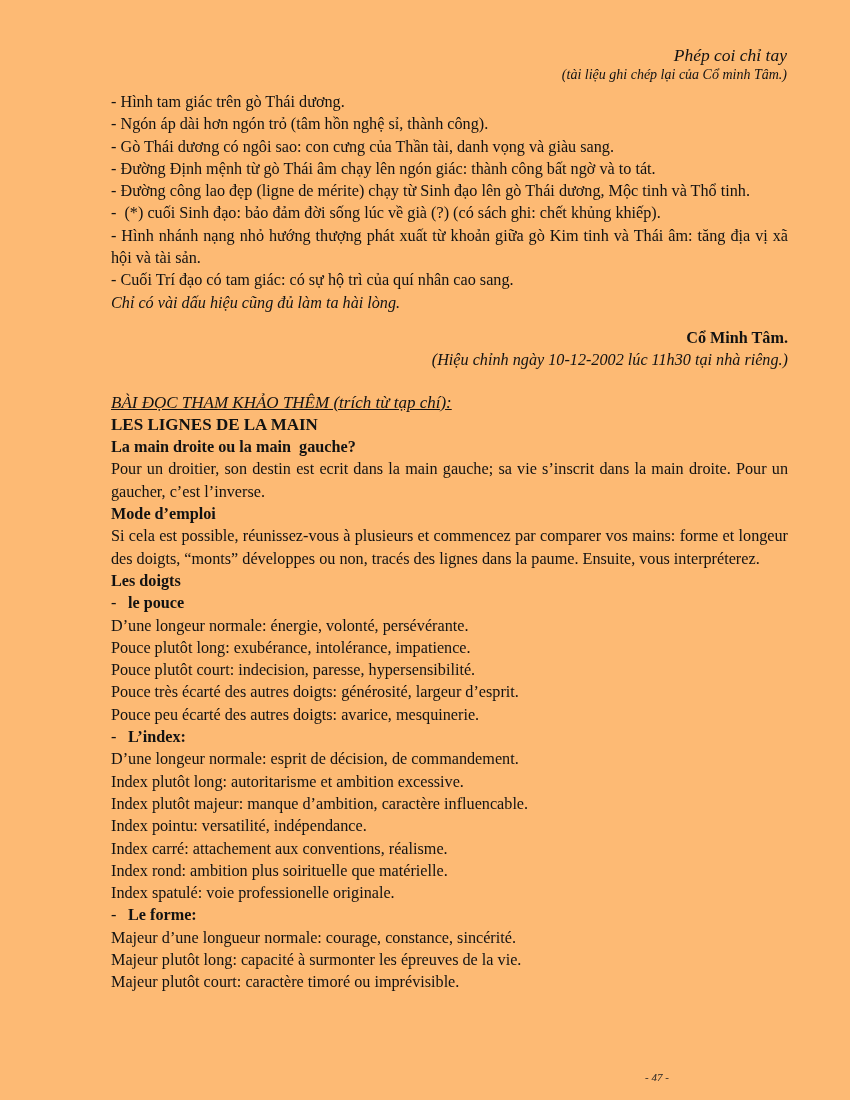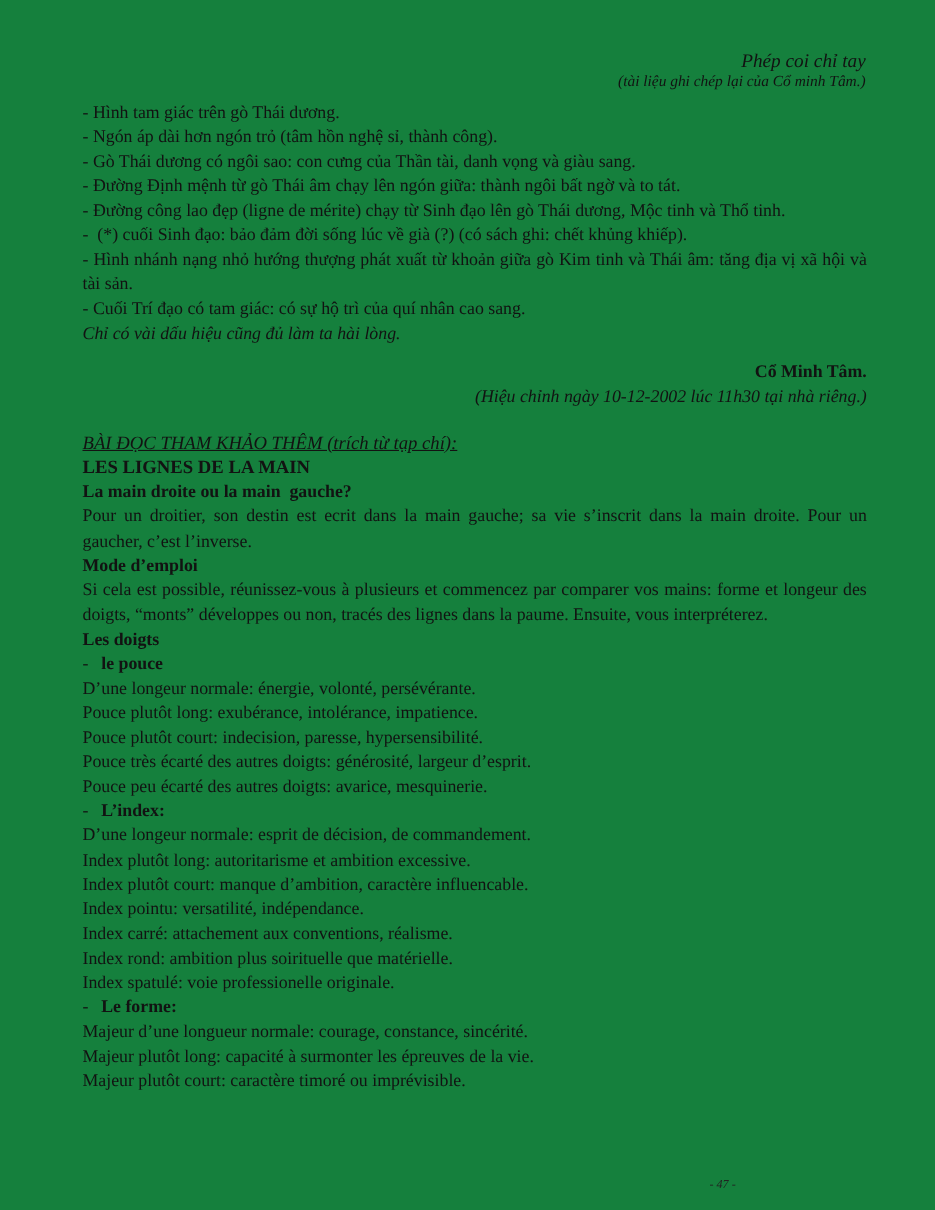--- a/index.html
+++ b/index.html
@@ -5,22 +5,23 @@
   * { margin: 0; padding: 0; box-sizing: border-box; }
   html, body { background: #e8e8e8; }
   body {
     width: 850px; height: 1100px;
     font-family: "Liberation Serif", serif;
     color: #121212;
   }
   .page {
     position: relative;
     width: 850px; height: 1100px;
-    background: #15803d;
+    background: #fdba74;
     overflow: hidden;
+    padding-left: 36px;
   }
   .header {
     padding: 45px 63px 0 75px;
     text-align: right;
   }
   .header-title { font-style: italic; font-size: 17.5px; line-height: 21px; }
   .header-sub   { font-style: italic; font-size: 14px;  line-height: 18px; }
   .content {
     padding: 7px 62px 0 75px;
     font-size: 16.2px;
@@ -55,21 +56,21 @@
 <div class="page">
   <div class="header">
     <div class="header-title">Phép coi chỉ tay</div>
     <div class="header-sub">(tài liệu ghi chép lại của Cổ minh Tâm.)</div>
   </div>
 
   <div class="content">
       <div class="blk line">- Hình tam giác trên gò Thái dương.</div>
       <div class="blk line">- Ngón áp dài hơn ngón trỏ (tâm hồn nghệ sỉ, thành công).</div>
       <div class="blk line">- Gò Thái dương có ngôi sao: con cưng của Thần tài, danh vọng và giàu sang.</div>
-      <div class="blk line">- Đường Định mệnh từ gò Thái âm chạy lên ngón giữa: thành ngôi bất ngờ và to tát.</div>
+      <div class="blk line">- Đường Định mệnh từ gò Thái âm chạy lên ngón giác: thành công bất ngờ và to tát.</div>
       <div class="blk line">- Đường công lao đẹp (ligne de mérite) chạy từ Sinh đạo lên gò Thái dương, Mộc tinh và Thổ tinh.</div>
       <div class="blk line">-  (*) cuối Sinh đạo: bảo đảm đời sống lúc về già (?) (có sách ghi: chết khủng khiếp).</div>
       <div class="blk justify">- Hình nhánh nạng nhỏ hướng thượng phát xuất từ khoản giữa gò Kim tinh và Thái âm: tăng địa vị xã hội và tài sản.</div>
       <div class="blk line">- Cuối Trí đạo có tam giác: có sự hộ trì của quí nhân cao sang.</div>
       <div class="blk italic">Chỉ có vài dấu hiệu cũng đủ làm ta hài lòng.</div>
       <div class="blk sign-bold">Cổ Minh Tâm.</div>
       <div class="blk sign-italic">(Hiệu chỉnh ngày 10-12-2002 lúc 11h30 tại nhà riêng.)</div>
       <div class="blk heading-ul">BÀI ĐỌC THAM KHẢO THÊM (trích từ tạp chí):</div>
       <div class="blk center-bold">LES LIGNES DE LA MAIN</div>
       <div class="blk bold">La main droite ou la main  gauche?</div>
@@ -79,21 +80,21 @@
       <div class="blk bold">Les doigts</div>
       <div class="blk dash-bold"><span class="dash">-</span><span class="db-text">le pouce</span></div>
       <div class="blk line">D’une longeur normale: énergie, volonté, persévérante.</div>
       <div class="blk line">Pouce plutôt long: exubérance, intolérance, impatience.</div>
       <div class="blk line">Pouce plutôt court: indecision, paresse, hypersensibilité.</div>
       <div class="blk line">Pouce très écarté des autres doigts: générosité, largeur d’esprit.</div>
       <div class="blk line">Pouce peu écarté des autres doigts: avarice, mesquinerie.</div>
       <div class="blk dash-bold"><span class="dash">-</span><span class="db-text">L’index:</span></div>
       <div class="blk line">D’une longeur normale: esprit de décision, de commandement.</div>
       <div class="blk line">Index plutôt long: autoritarisme et ambition excessive.</div>
-      <div class="blk line">Index plutôt court: manque d’ambition, caractère influencable.</div>
+      <div class="blk line">Index plutôt majeur: manque d’ambition, caractère influencable.</div>
       <div class="blk line">Index pointu: versatilité, indépendance.</div>
       <div class="blk line">Index carré: attachement aux conventions, réalisme.</div>
       <div class="blk line">Index rond: ambition plus soirituelle que matérielle.</div>
       <div class="blk line">Index spatulé: voie professionelle originale.</div>
       <div class="blk dash-bold"><span class="dash">-</span><span class="db-text">Le forme:</span></div>
       <div class="blk line">Majeur d’une longueur normale: courage, constance, sincérité.</div>
       <div class="blk line">Majeur plutôt long: capacité à surmonter les épreuves de la vie.</div>
       <div class="blk line">Majeur plutôt court: caractère timoré ou imprévisible.</div>
     </div>
 

